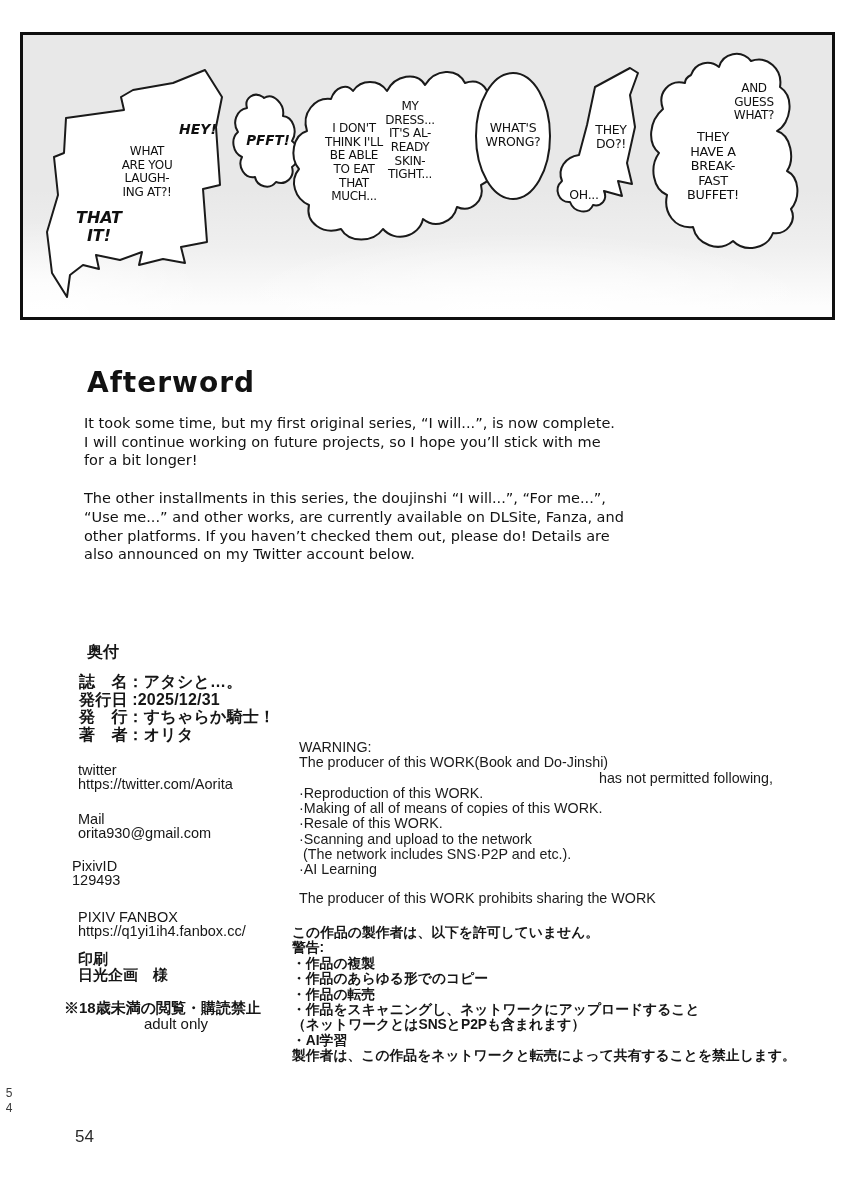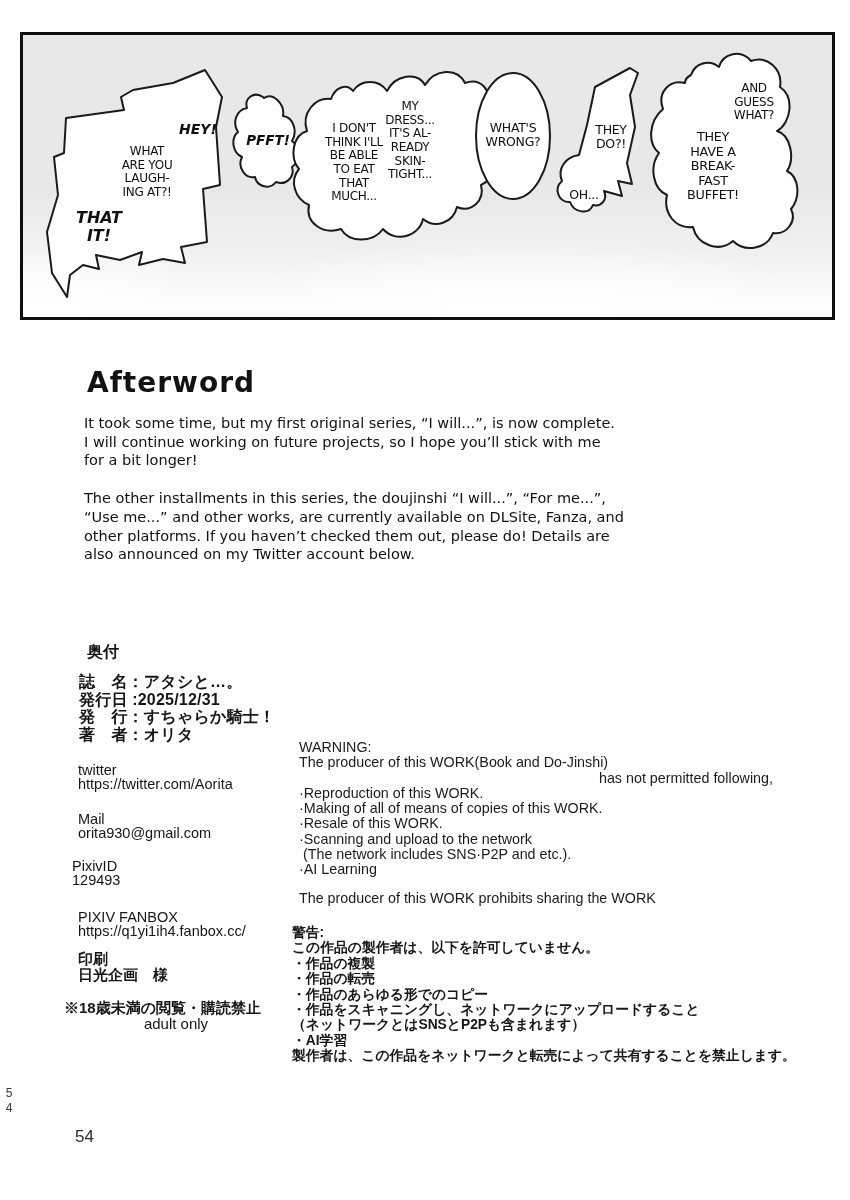--- a/index.html
+++ b/index.html
@@ -172,25 +172,25 @@
     <div>·Making of all of means of copies of this WORK.</div>
     <div>·Resale of this WORK.</div>
     <div>·Scanning and upload to the network</div>
     <div class="paren">(The network includes SNS·P2P and etc.).</div>
     <div>·AI Learning</div>
     <div class="gap"></div>
     <div>The producer of this WORK prohibits sharing the WORK</div>
   </div>
 
   <div class="abs jp w-jp">
+    <div>この作品の製作者は、以下を許可していません。</div>
     <div>警告:</div>
-    <div>この作品の製作者は、以下を許可していません。</div>
     <div>・作品の複製</div>
+    <div>・作品のあらゆる形でのコピー</div>
     <div>・作品の転売</div>
-    <div>・作品のあらゆる形でのコピー</div>
     <div>・作品をスキャニングし、ネットワークにアップロードすること</div>
     <div>（ネットワークとはSNSとP2Pも含まれます）</div>
     <div>・AI学習</div>
     <div>製作者は、この作品をネットワークと転売によって共有することを禁止します。</div>
   </div>
 
   <div class="abs spine-number">54</div>
   <div class="abs folio">54</div>
 
 </div>

